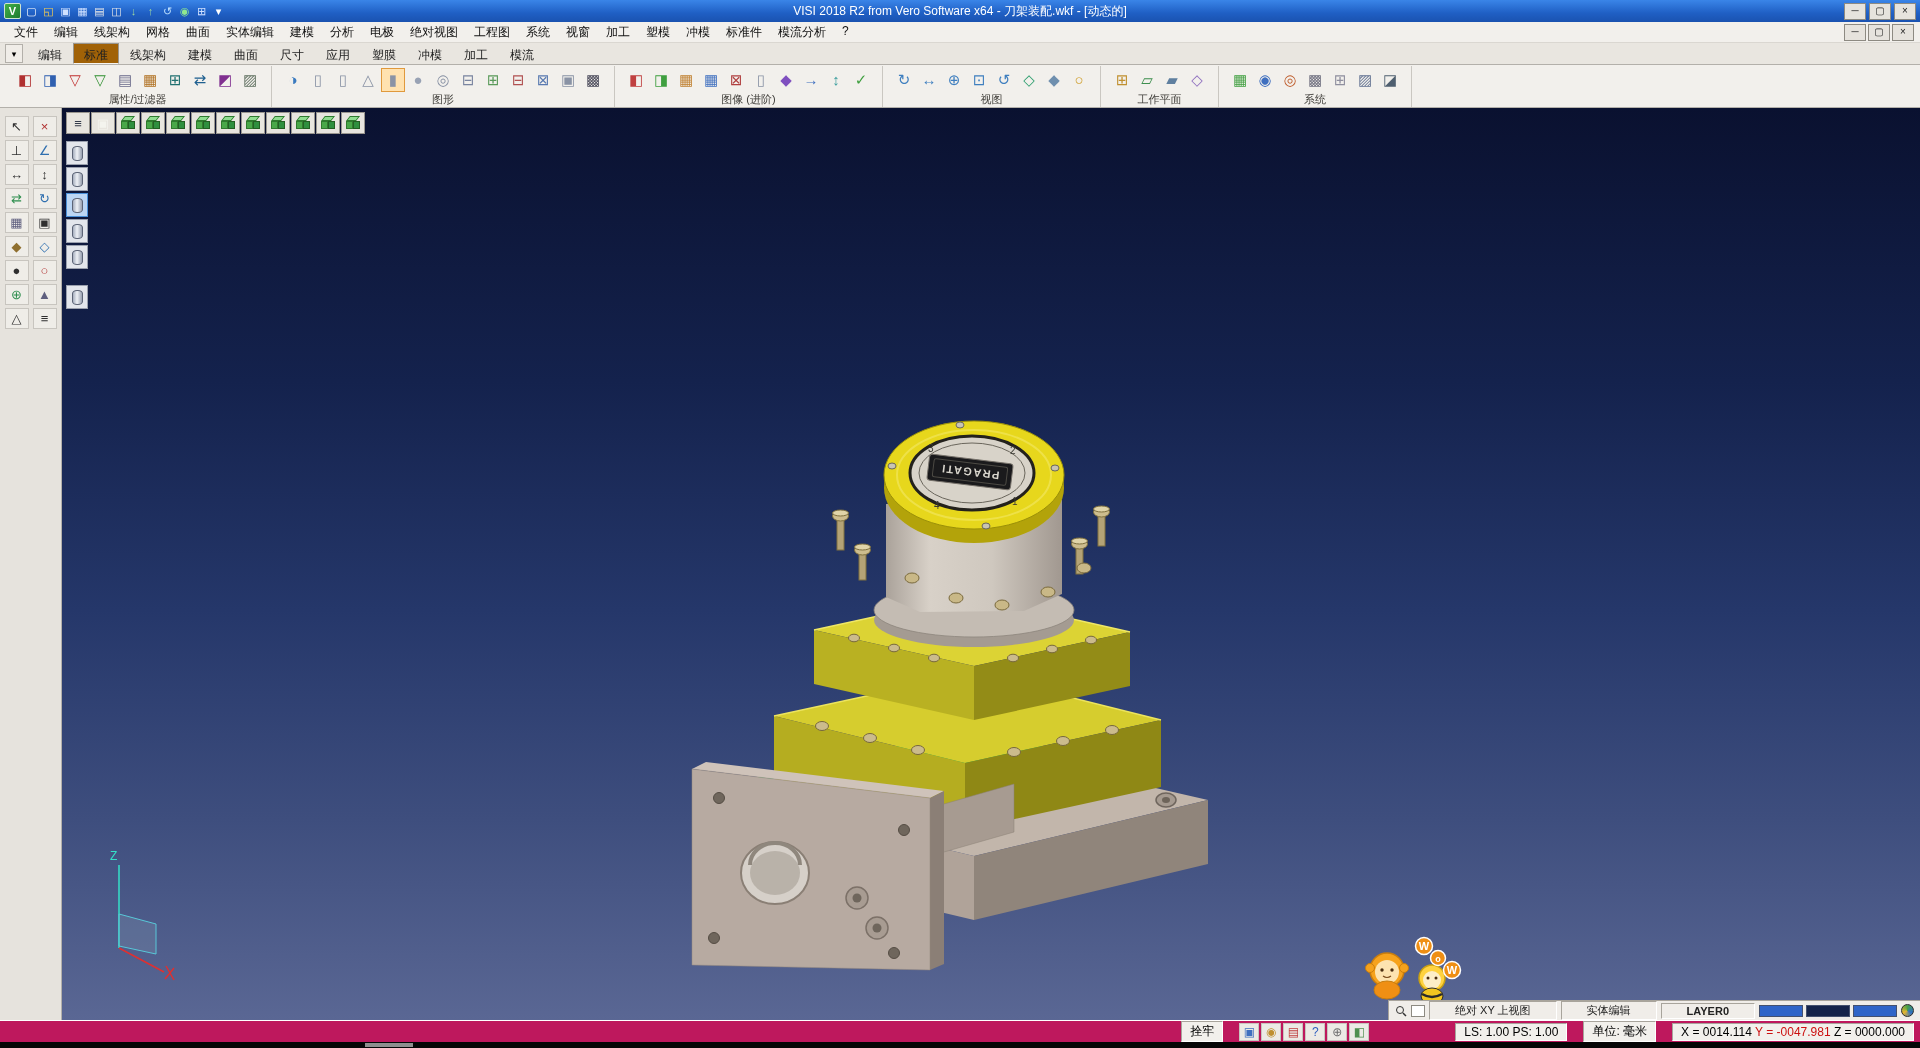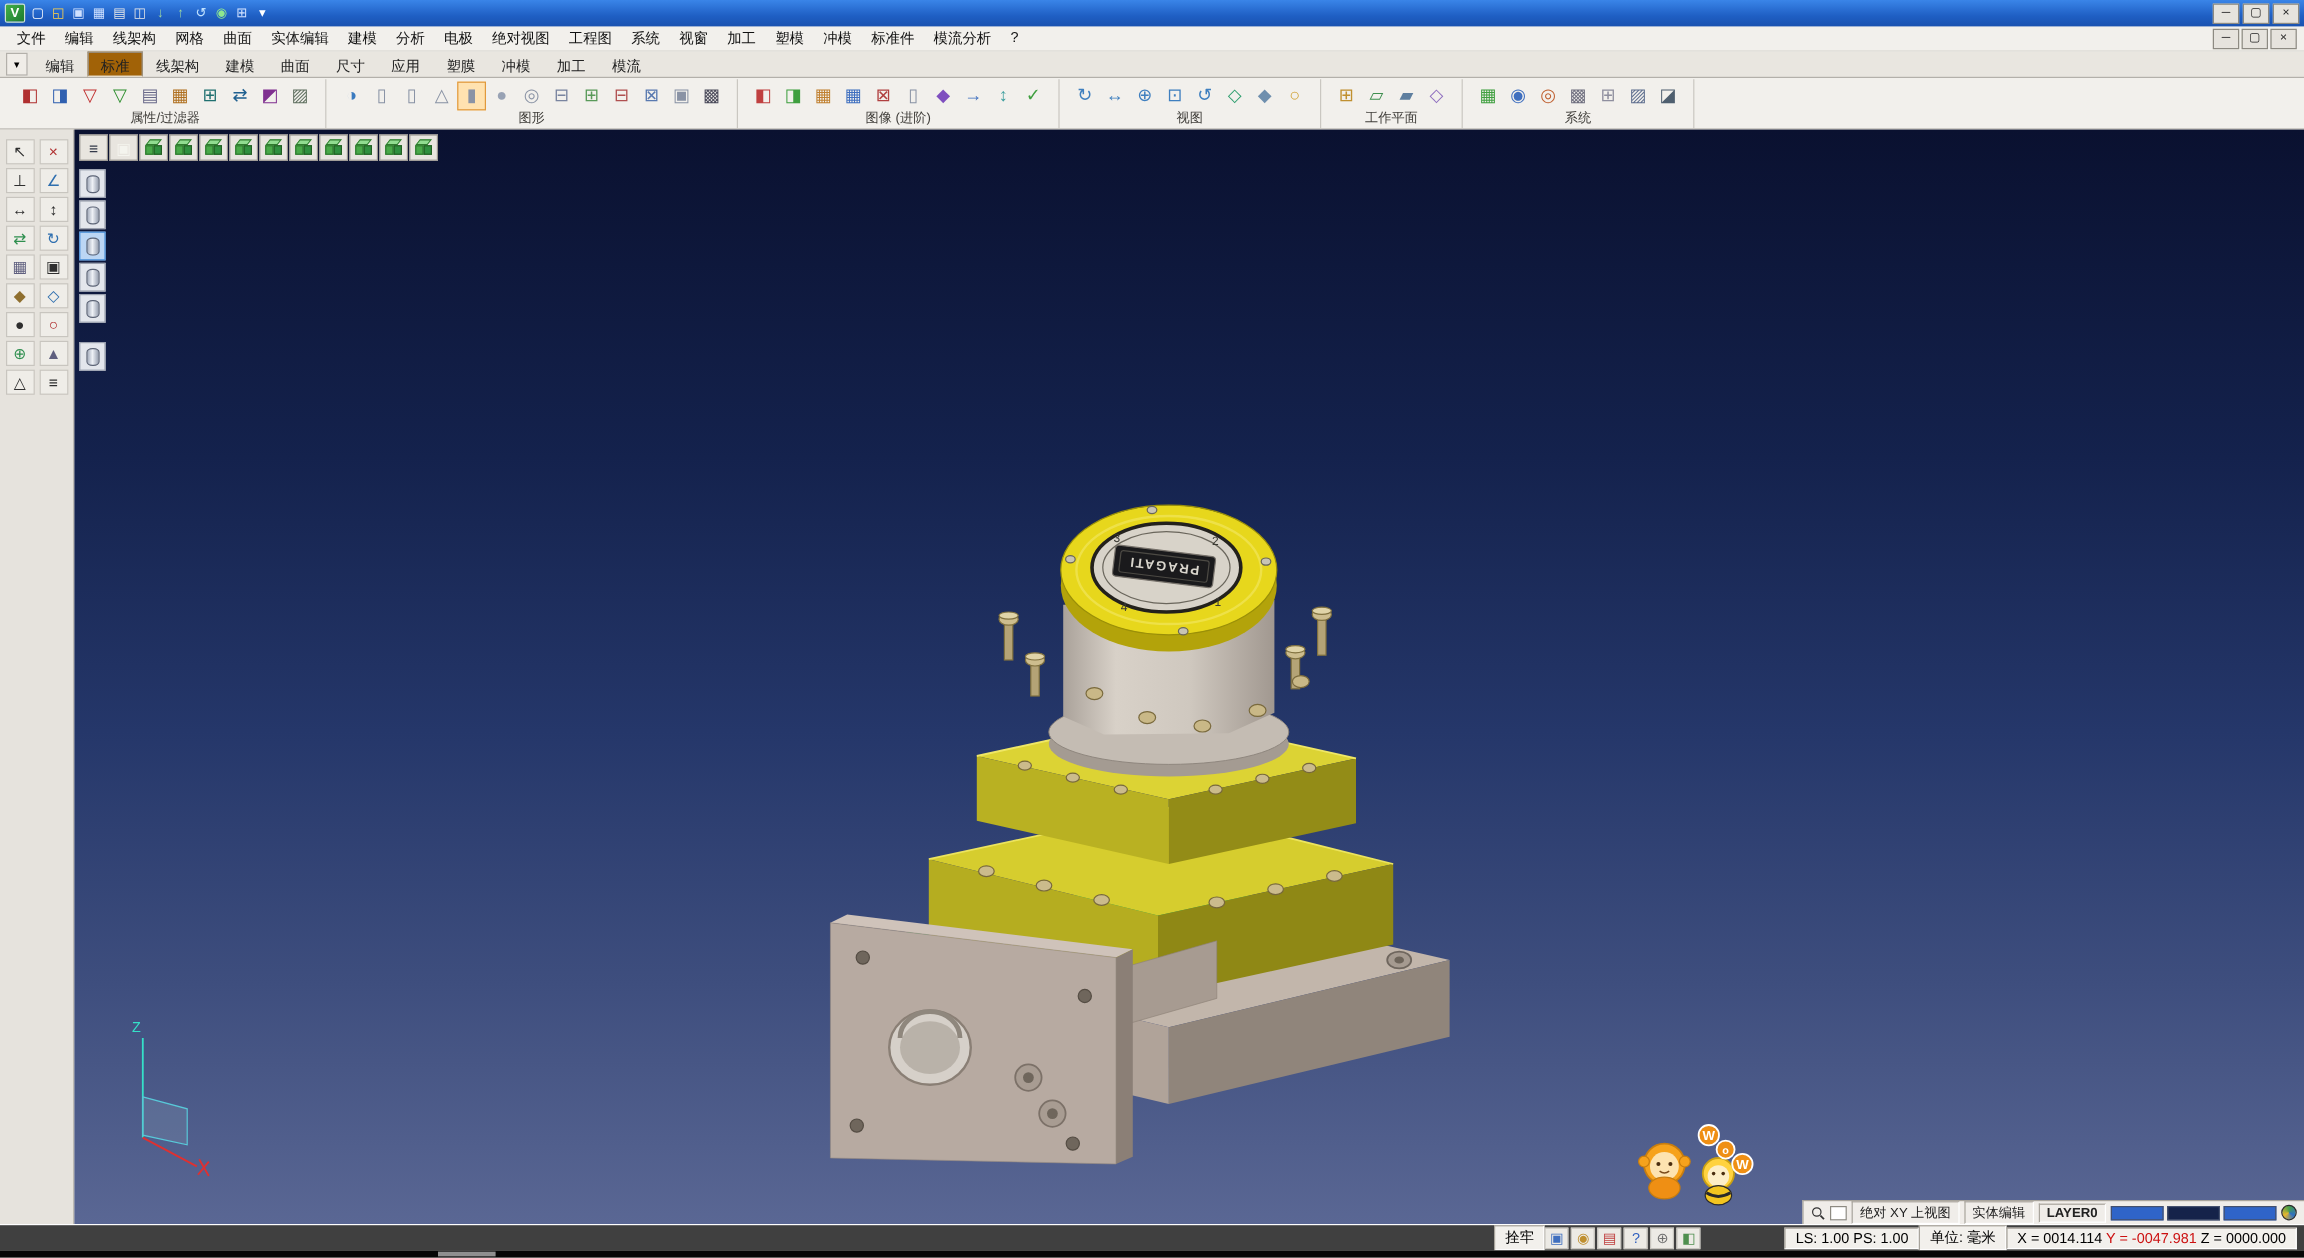--- a/index.html
+++ b/index.html
@@ -53,28 +53,28 @@
 .cube .cr{left:8px;top:6px;width:7px;height:8px;background:#2f8f3f;border:1px solid #236023}
 
 .cylcol{position:absolute;top:33px;left:4px;display:flex;flex-direction:column;gap:2px;z-index:3}
 .cybtn{width:22px;height:24px;background:#e3e6ec;border:1px solid #9aa0ae;cursor:pointer;display:flex;align-items:center;justify-content:center;padding:0}
 .cybtn.active{background:#bcd6f4;border-color:#4a90d9}
 .cybtn.gap{margin-top:14px}
 .cyl{width:11px;height:15px;background:linear-gradient(90deg,#a6aebe,#eef1f6 45%,#99a1b1);border:1px solid #5c6476;border-radius:5px/3.5px}
 
 
 .layerbar{position:absolute;right:0;bottom:0;height:20px;background:#f0ede9;border-top:1px solid #a8a49c;border-left:1px solid #a8a49c;display:flex;align-items:center;padding:0 6px;gap:4px;z-index:4;color:#222}
-.lseg{border:1px solid;border-color:#a8a49c #fff #fff #a8a49c;padding:1px 6px;background:#f0ede9;font-size:11px;white-space:nowrap}
+.lseg{border:1px solid;border-color:#a8a49c #fff #fff #a8a49c;padding:1px 25px;background:#f0ede9;font-size:11px;white-space:nowrap}
 .lbold{font-weight:bold}
 .swatch{width:44px;height:12px;border:1px solid #44506e;display:inline-block}
 .globe{width:13px;height:13px;border-radius:50%;background:conic-gradient(#46a049,#2d6fc4,#e8b62c,#46a049);border:1px solid #2a2a2a}
 .minibox{width:14px;height:12px;background:#fff;border:1px solid #8d8a82}
 
 
-.statusbar{height:22px;background:#404040;border-top:1px solid #ffffff;display:flex;align-items:center;padding:2px 6px;gap:0;flex:0 0 22px}
+.statusbar{height:22px;background:#be185d;border-top:1px solid #ffffff;display:flex;align-items:center;padding:2px 6px;gap:16px;flex:0 0 22px}
 .sb-spacer{flex:1}
 .sseg{border:1px solid;border-color:#a8a49c #fff #fff #a8a49c;padding:1px 8px;white-space:nowrap;background:#f2f0ec}
 .sicons{display:flex;gap:2px;margin-right:70px}
 .sbtn{width:20px;height:18px;border:1px solid #c8c5bf;background:#eceae5;font-size:12px;cursor:pointer;padding:0;line-height:14px;text-align:center}
 .coord-y{color:#cc1111}
 
 .taskstrip{height:6px;background:#060606;position:relative;flex:0 0 6px}
 .tasknotch{position:absolute;left:365px;top:1px;width:48px;height:4px;background:#8f8f8f}
 </style>
 </head>
@@ -82,20 +82,21 @@
 
 <div class="window">
 
   <div class="titlebar">
     <div class="qat">
       <div class="visi-logo">V</div>
       <span>
         
       <button class="qbtn"><span style="color: rgb(255, 255, 255);">▢</span></button><button class="qbtn"><span style="color: rgb(255, 210, 74);">◱</span></button><button class="qbtn"><span style="color: rgb(207, 224, 255);">▣</span></button><button class="qbtn"><span style="color: rgb(207, 224, 255);">▦</span></button><button class="qbtn"><span style="color: rgb(232, 232, 232);">▤</span></button><button class="qbtn"><span style="color: rgb(232, 232, 232);">◫</span></button><button class="qbtn"><span style="color: rgb(159, 216, 159);">↓</span></button><button class="qbtn"><span style="color: rgb(159, 216, 159);">↑</span></button><button class="qbtn"><span style="color: rgb(191, 225, 255);">↺</span></button><button class="qbtn"><span style="color: rgb(143, 232, 143);">◉</span></button><button class="qbtn"><span style="color: rgb(207, 224, 255);">⊞</span></button><button class="qbtn"><span style="color: rgb(255, 255, 255);">▾</span></button></span>
     </div>
+    <div class="title">VISI 2018 R2 from Vero Software x64 - 刀架装配.wkf - [动态的]</div>
     <div class="wincontrols">
 
     <button class="wc"><span>─</span></button>
         <button class="wc"><span>▢</span></button>
         <button class="wc"><span>×</span></button>
       </div>
   </div>
 
   <div class="menubar">
     <div class="menus">

